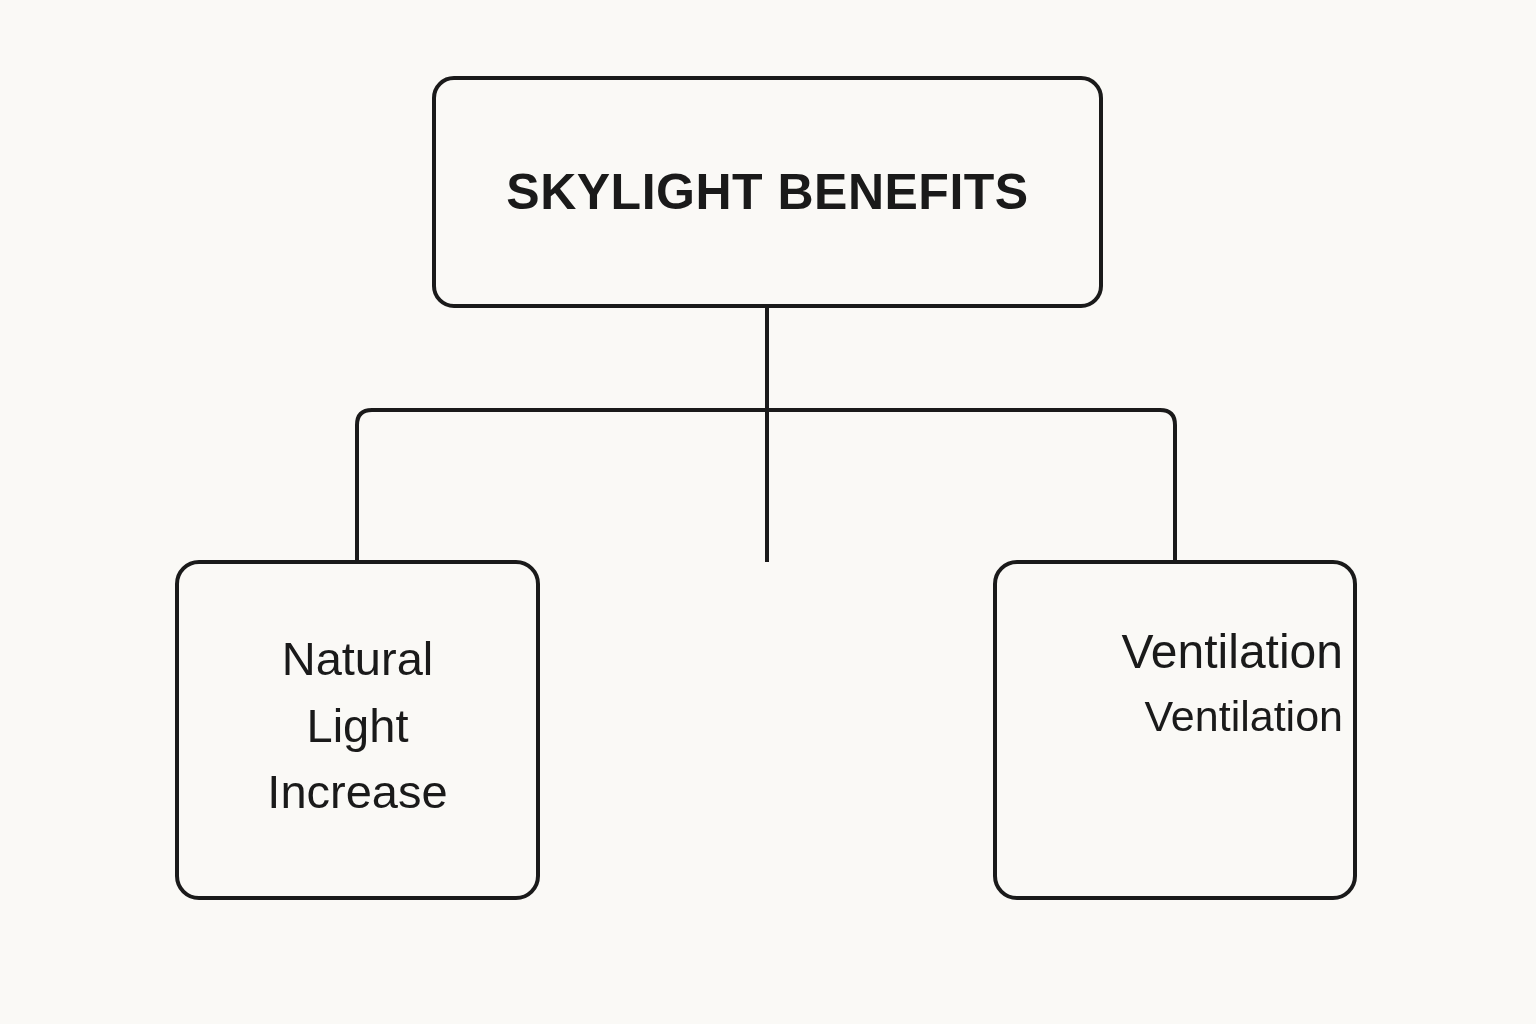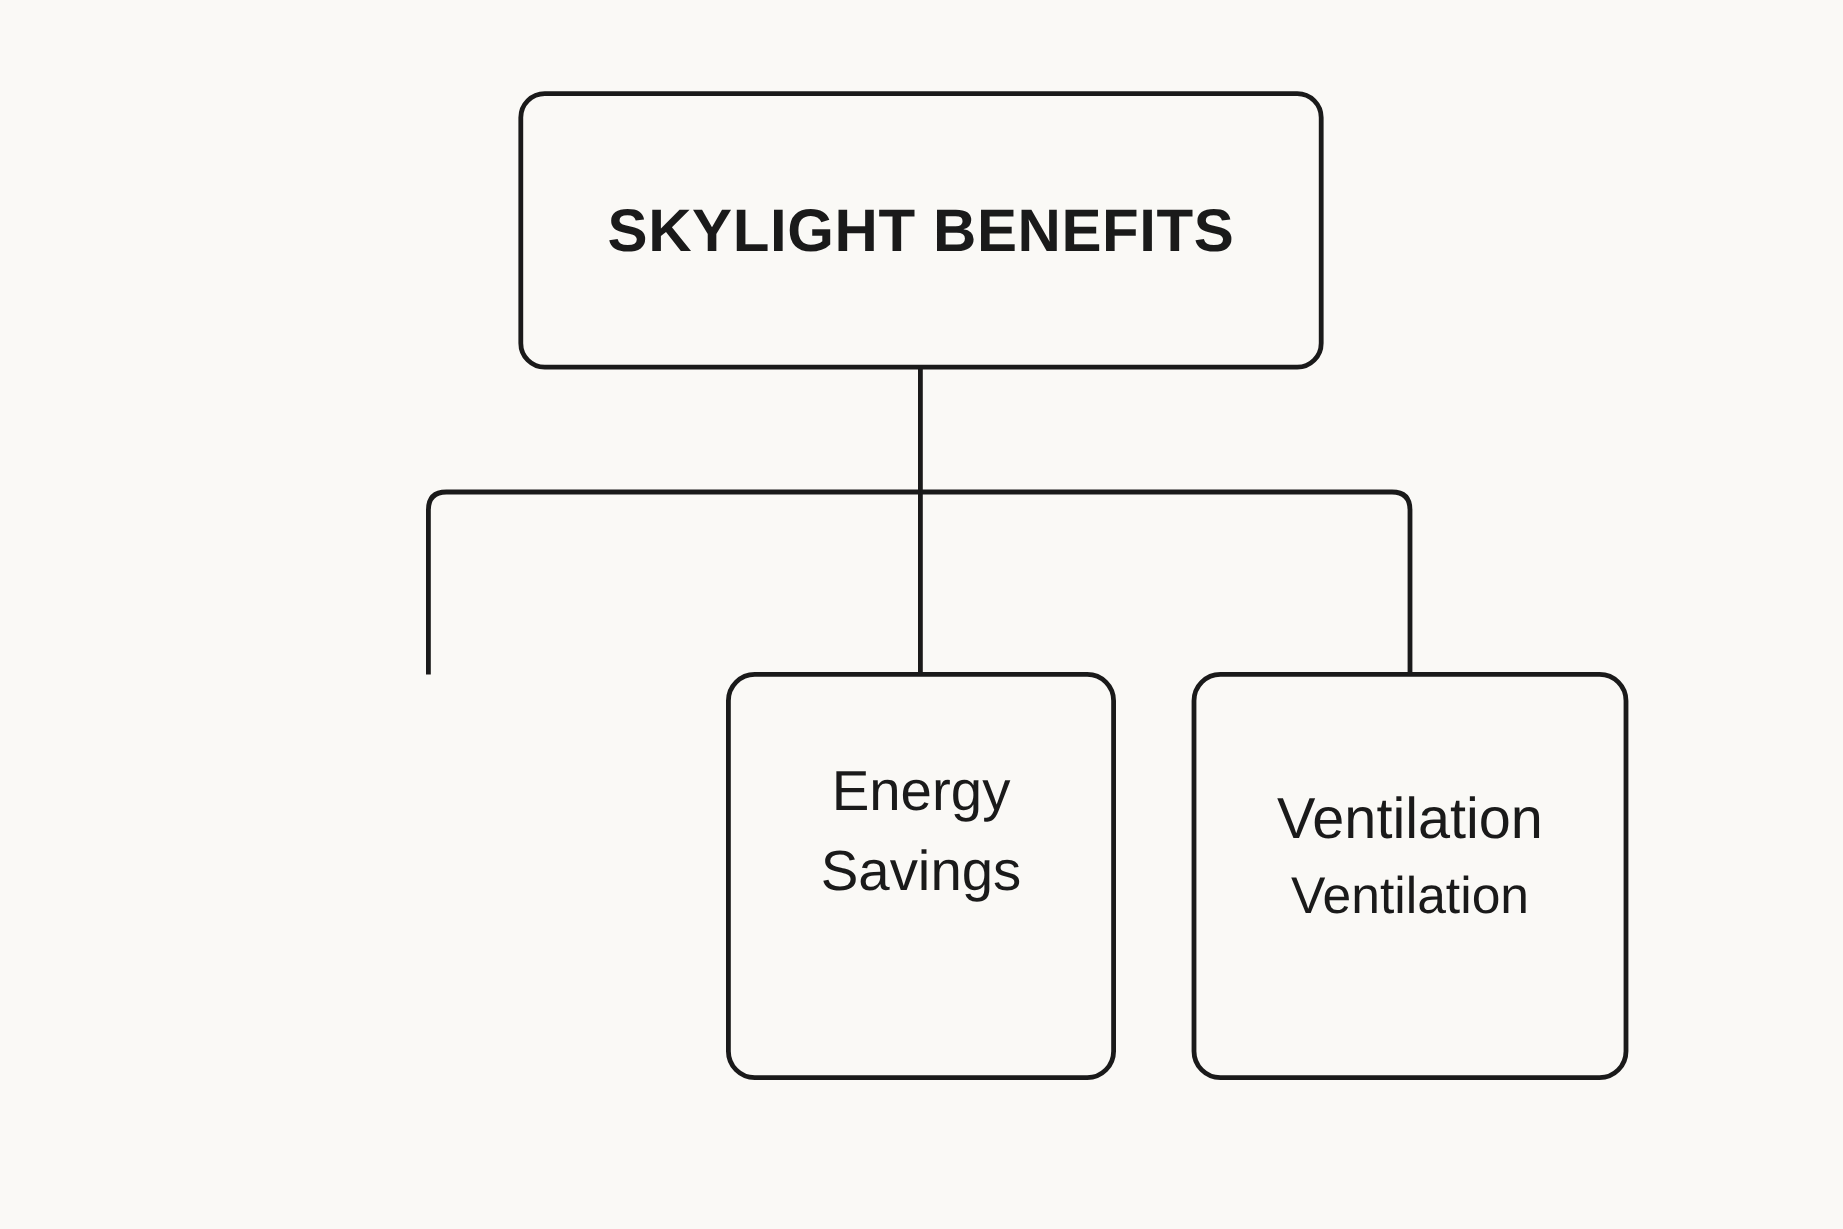--- a/index.html
+++ b/index.html
@@ -95,21 +95,22 @@
   }
 
   #node-ventilation {
     left: 993px;
     top: 560px;
     width: 364px;
     height: 340px;
   }
   #node-ventilation .node-label {
     font-size: 48px;
-    padding-top: 85px;
+    padding-top: 54px;
+    text-align: right;
   }
   
   #node-ventilation .label-line-2 {
     display: block;
     font-size: 43px;
   }
 </style>
 </head>
 <body>
 
@@ -121,22 +122,22 @@
 
     <path d="M 767 410 L 372 410 Q 357 410 357 425 L 357 562" fill="none" stroke="#1a1a1a" stroke-width="4" stroke-linecap="butt"></path>
 
     <path d="M 767 410 L 1160 410 Q 1175 410 1175 425 L 1175 562" fill="none" stroke="#1a1a1a" stroke-width="4" stroke-linecap="butt"></path>
   </svg>
 
   <div class="node" id="node-root">
     <span class="node-title">SKYLIGHT BENEFITS</span>
   </div>
 
+  <div class="node node-child" id="node-natural-light">
+    <span class="node-label"><span class="label-line-1">Natural</span><br><span class="label-line-2">Light</span><br><span class="label-line-3">Increase</span></span>
+  </div>
 
-  <div class="node node-child" id="node-energy-savings">
-    <span class="node-label"><span class="label-line-1">Energy</span><br><span class="label-line-2">Savings</span></span>
-  </div>
 
   <div class="node node-child" id="node-ventilation">
     <span class="node-label"><span class="label-line-1">Ventilation</span><span class="label-line-2">Ventilation</span></span>
   </div>
 
 </div>
 
 </body></html>

